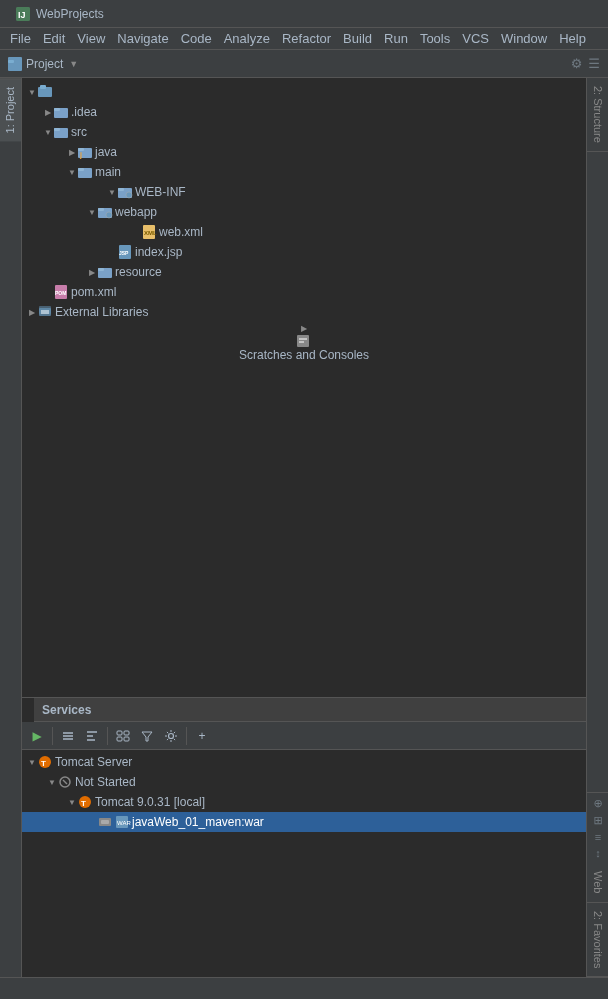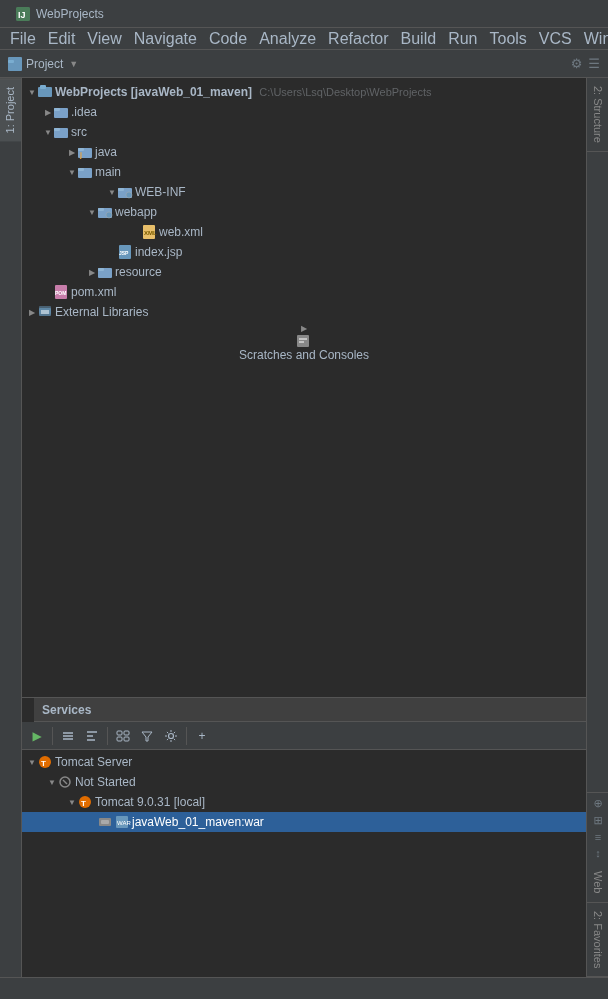--- a/index.html
+++ b/index.html
@@ -42,21 +42,21 @@
       display: flex;
       align-items: center;
       padding: 0 4px;
       border-bottom: 1px solid #555;
       flex-shrink: 0;
     }
     .menu-item {
       padding: 2px 6px;
       cursor: pointer;
       color: #a9b7c6;
-      font-size: 16px;
+      font-size: 13px;
     }
 
     
     .project-header {
       background: #3c3f41;
       height: 28px;
       display: flex;
       align-items: center;
       padding: 0 8px;
       border-bottom: 1px solid #555;
@@ -281,24 +281,20 @@
     <div class="project-panel">
 
       <div class="tree-node" style="padding-left: 4px;">
         <span class="arrow open"></span>
         <span class="node-icon">
           <svg width="14" height="14" viewBox="0 0 14 14">
             <rect x="0" y="2" width="14" height="10" rx="1" fill="#6897bb"></rect>
             <rect x="2" y="0" width="6" height="4" rx="1" fill="#7aadd0"></rect>
           </svg>
         </span>
-        <span class="node-label">
-          <b>WebProjects [javaWeb_01_maven]</b>
-          <span class="path">C:\Users\Lsq\Desktop\WebProjects</span>
-        </span>
       </div>
 
       <div class="tree-node" style="padding-left: 20px;">
         <span class="arrow closed"></span>
         <span class="node-icon icon-folder">
           <svg width="14" height="12" viewBox="0 0 14 12">
             <rect x="0" y="2" width="14" height="10" rx="1" fill="#7aa1c8"></rect>
             <rect x="0" y="2" width="6" height="3" rx="1" fill="#8fb5d5"></rect>
           </svg>
         </span>

